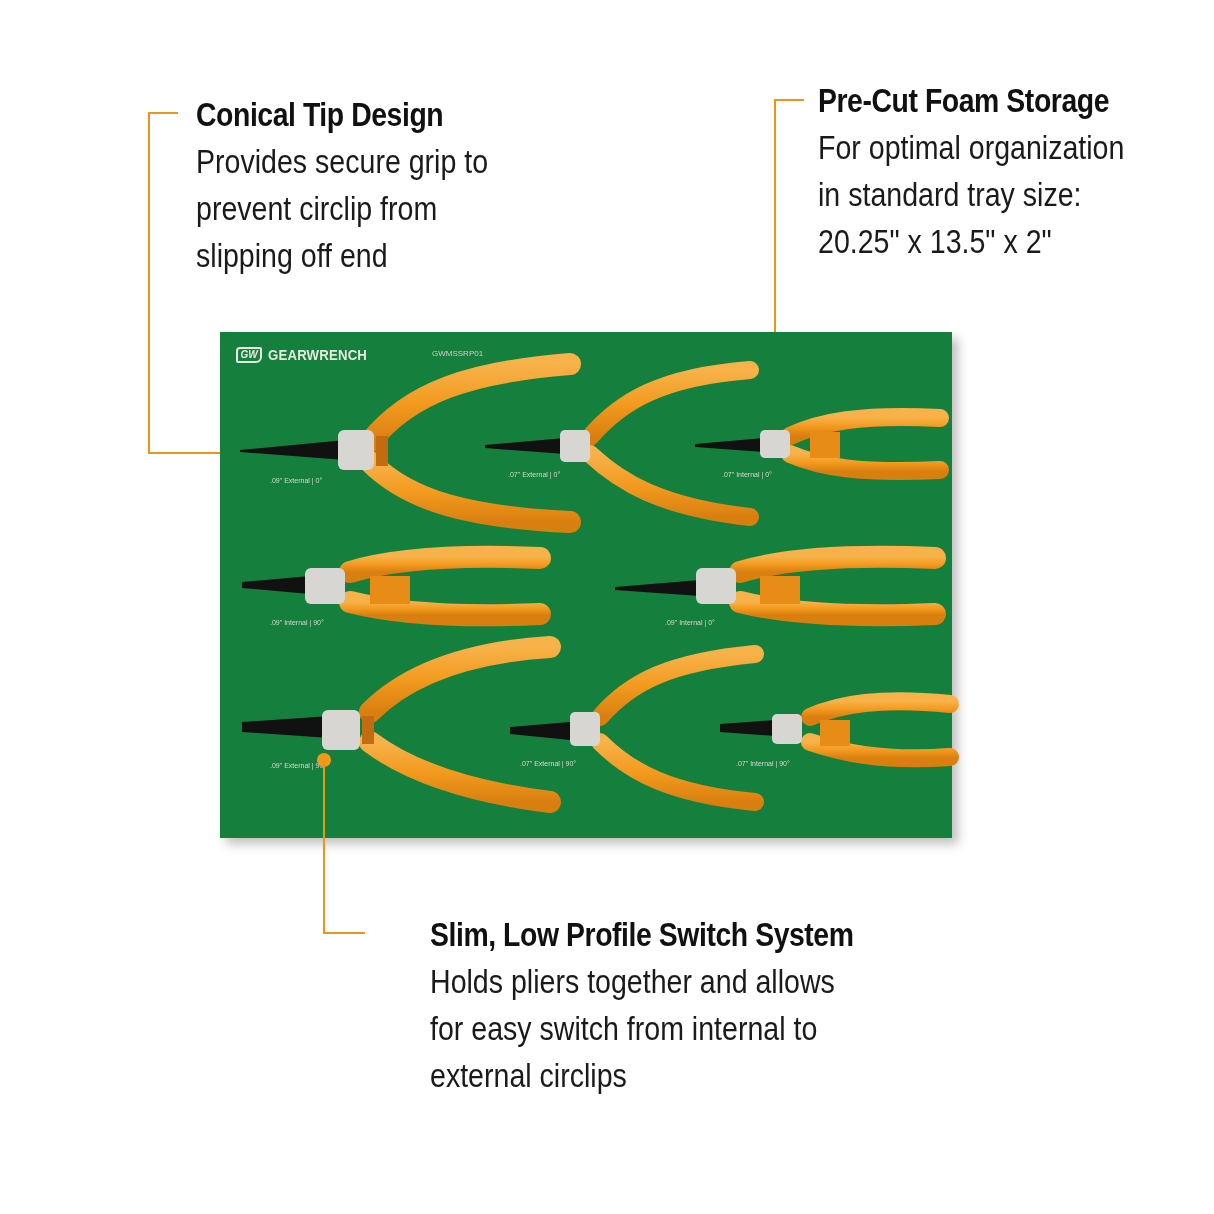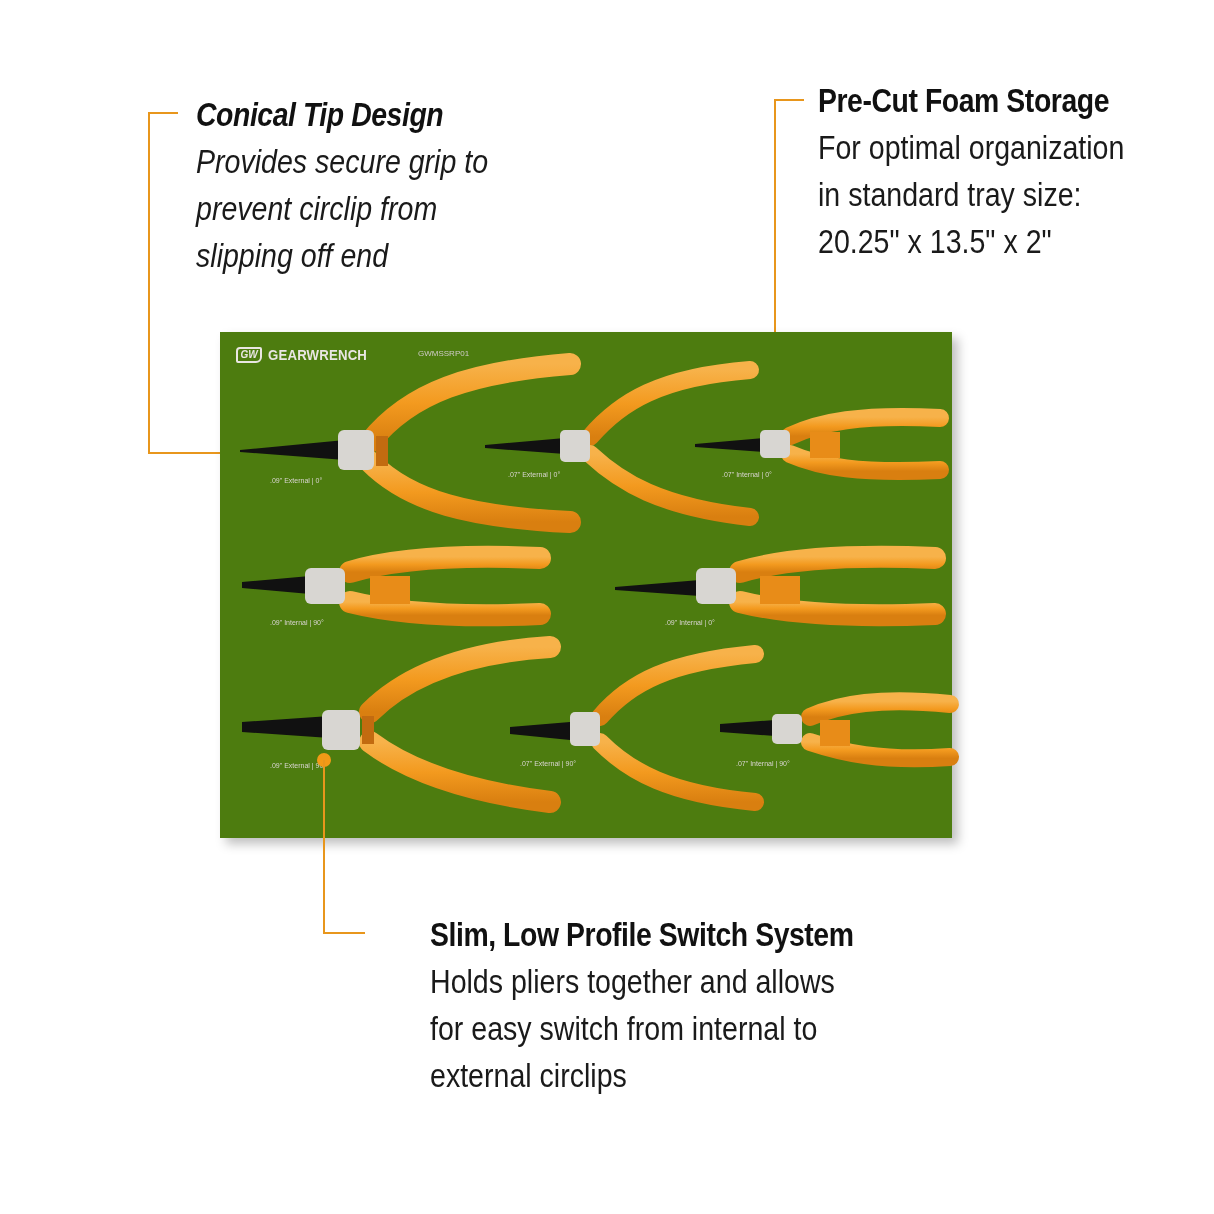--- a/index.html
+++ b/index.html
@@ -2,36 +2,36 @@
 <html><head>
 <meta charset="utf-8">
 <style>
   html,body{margin:0;padding:0;background:#ffffff;}
   body{width:1214px;height:1214px;position:relative;overflow:hidden;font-family:"Liberation Sans",sans-serif;}
   .callout{position:absolute;color:#111;}
   .callout .title{font-family:"Liberation Sans",sans-serif;font-weight:bold;font-size:33px;letter-spacing:-0.5px;transform:scaleX(0.86);transform-origin:left top;white-space:nowrap;line-height:46px;}
   .callout .body{font-family:"Liberation Sans",sans-serif;font-size:34px;line-height:47px;transform:scaleX(0.84);transform-origin:left top;white-space:nowrap;color:#1a1a1a;}
   .line{position:absolute;background:#e8961c;}
   .dot{position:absolute;width:14px;height:14px;border-radius:50%;background:#f29a17;}
-  .tray{position:absolute;left:220px;top:332px;width:732px;height:506px;background:#4d7c0f;box-shadow:6px 6px 10px rgba(0,0,0,0.25);text-align:right;}
+  .tray{position:absolute;left:220px;top:332px;width:732px;height:506px;background:#15803d;box-shadow:6px 6px 10px rgba(0,0,0,0.25);text-align:right;}
   .brand{position:absolute;left:16px;top:14px;display:flex;align-items:center;gap:6px;color:#e9e6e2;}
   .gwlogo{width:26px;height:16px;border:2px solid #e9e6e2;border-radius:4px 2px 6px 2px;font-size:10px;font-weight:bold;font-style:italic;display:flex;align-items:center;justify-content:center;box-sizing:border-box;}
   .brandname{font-weight:bold;font-size:15px;letter-spacing:0.2px;transform:scaleX(0.88);transform-origin:left;}
-  .sku{position:absolute;left:198px;top:17px;font-size:8px;color:#cfcbc7;}
+  .sku{position:absolute;left:212px;top:17px;font-size:8px;color:#cfcbc7;}
   .plabel{position:absolute;font-size:7px;color:#d9d5d1;white-space:nowrap;}
   svg{display:block;}
 </style>
 </head>
 <body>
 
 <div class="line" style="left:148px;top:112px;width:30px;height:2px;"></div>
 <div class="line" style="left:148px;top:112px;width:2px;height:342px;"></div>
 <div class="line" style="left:148px;top:452px;width:96px;height:2px;"></div>
 <div class="dot" style="left:237px;top:446px;"></div>
-<div class="callout" style="left:196px;top:92px;font-style:italic;">
+<div class="callout" style="left:196px;top:92px;">
   <div class="title">Conical Tip Design</div>
   <div class="body">Provides secure grip to</div>
   <div class="body">prevent circlip from</div>
   <div class="body">slipping off end</div>
 </div>
 
 <div class="line" style="left:774px;top:99px;width:30px;height:2px;"></div>
 <div class="line" style="left:774px;top:99px;width:2px;height:240px;"></div>
 <div class="dot" style="left:768px;top:334px;"></div>
 <div class="callout" style="left:818px;top:78px;">

